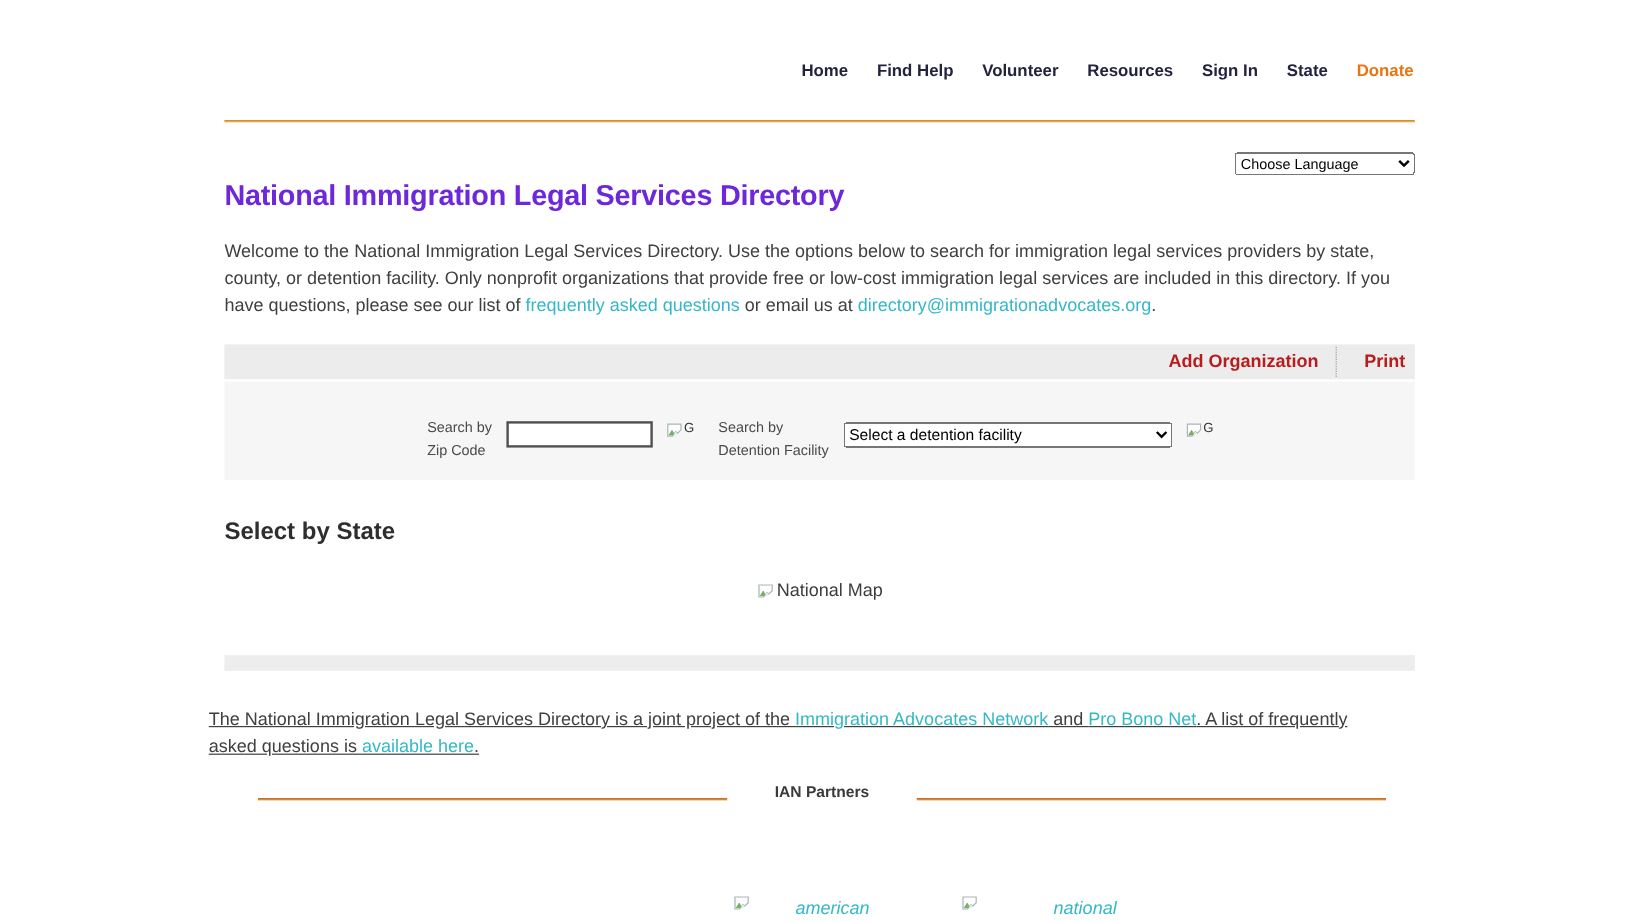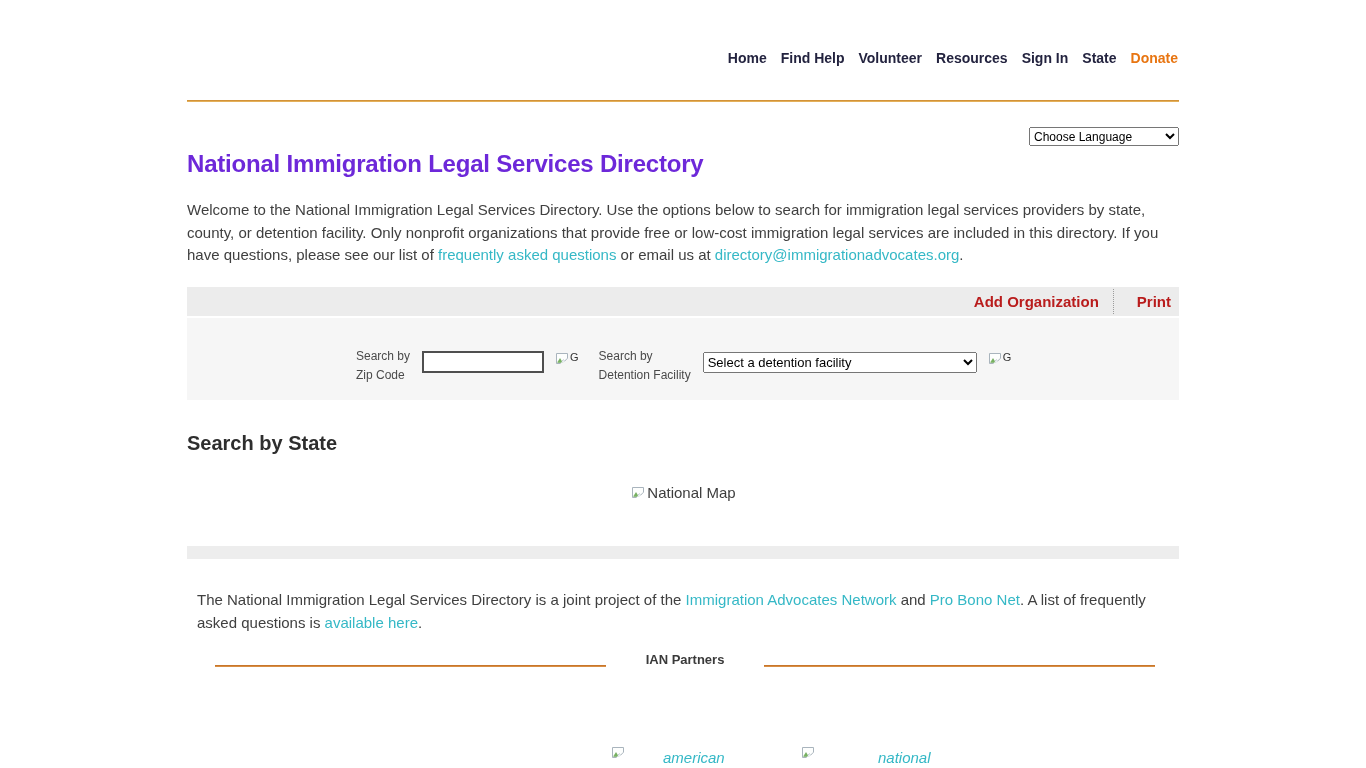--- a/index.html
+++ b/index.html
@@ -1,20 +1,20 @@
 <!DOCTYPE html>
 <html><head>
 <meta charset="utf-8">
 <style>
   * { margin:0; padding:0; box-sizing:border-box; }
   html,body { background:#fff; font-family:"Liberation Sans", sans-serif; }
   .page { position:relative; width:1366px; height:768px; background:#fff; overflow:hidden; }
 
   
-  .nav { position:absolute; top:50px; right:188px; display:flex; gap:14px;
+  .nav { position:absolute; top:50px; right:188px; display:flex; gap:24px;
          font-size:14px; font-weight:700; color:#23233f; }
   .nav a { color:#23233f; text-decoration:none; cursor:pointer; }
   .nav a.donate { color:#e87511; }
 
   .rule-orange { position:absolute; left:187px; top:100px; width:992px; height:2px;
                  background:linear-gradient(#c98428,#edbf6a); }
 
   .lang-select { position:absolute; left:1029px; top:127px; width:150px; height:19px;
                  font-size:12px; font-family:"Liberation Sans",sans-serif; }
 
@@ -50,22 +50,22 @@
   .state-heading { position:absolute; left:187px; top:432px; font-size:20px; font-weight:700;
                    color:#2e2e2e; }
 
   .map-line { position:absolute; left:187px; top:484px; width:992px; text-align:center;
               font-size:15px; color:#3d3d3d; }
   .map-line .inner { display:inline-flex; align-items:center; gap:1px; cursor:pointer; }
 
   .gray-divider { position:absolute; left:187px; top:546px; width:992px; height:13px;
                   background:#ededed; }
 
-  .footer-para { position:absolute; left:197px; top:589px; width:990px; font-size:15px;
-                 line-height:22.5px; color:#404040; }
+  .footer-para { position:absolute; left:174px; top:589px; width:990px; font-size:15px;
+                 line-height:22.5px; color:#404040;text-decoration:underline; }
 
   .partners-header { position:absolute; left:187px; top:652px; width:992px; display:flex;
                      align-items:flex-end; padding:0 24px 0 28px; }
   .partners-header .line { flex:1; height:2px;
                            background:linear-gradient(#c06a1f,#e09a50); }
   .partners-header .label { margin:0 40px; font-size:13px; font-weight:700; color:#3a3a3a;
                             white-space:nowrap; }
 
   .partners-row { position:absolute; left:187px; top:745px; width:992px; height:30px; }
   .partner { position:absolute; display:flex; align-items:flex-start; font-size:15px;font-style:italic; }
@@ -137,21 +137,21 @@
           <path d="M2.5 2.5 H13.5 V7.2 L10.6 10.2 L9.2 8.8 L6.4 12.5 H2.5 Z" fill="#fdfefd" stroke="#a9b4bd" stroke-width="1"></path>
           <path d="M3.6 11.4 L6 7.6 L8.3 11.4 Z" fill="#7ab563" stroke="#5d9a47" stroke-width="0.5"></path>
           <path d="M10.6 10.2 L9.2 8.8 L6.4 12.5 L8.2 11.4 L9.4 12.1 Z" fill="#e8edf0"></path>
         </svg>
         <span>G</span>
       </span>
 
     </div>
   </div>
 
-  <h2 class="state-heading">Search by State</h2>
+  <h2 class="state-heading">Select by State</h2>
 
   <div class="map-line">
     <span class="inner">
       <svg class="bimg" viewBox="0 0 16 16">
         <path d="M2.5 2.5 H13.5 V7.2 L10.6 10.2 L9.2 8.8 L6.4 12.5 H2.5 Z" fill="#fdfefd" stroke="#a9b4bd" stroke-width="1"></path>
         <path d="M3.6 11.4 L6 7.6 L8.3 11.4 Z" fill="#7ab563" stroke="#5d9a47" stroke-width="0.5"></path>
         <path d="M10.6 10.2 L9.2 8.8 L6.4 12.5 L8.2 11.4 L9.4 12.1 Z" fill="#e8edf0"></path>
       </svg>
       <span>National Map</span>
     </span>

